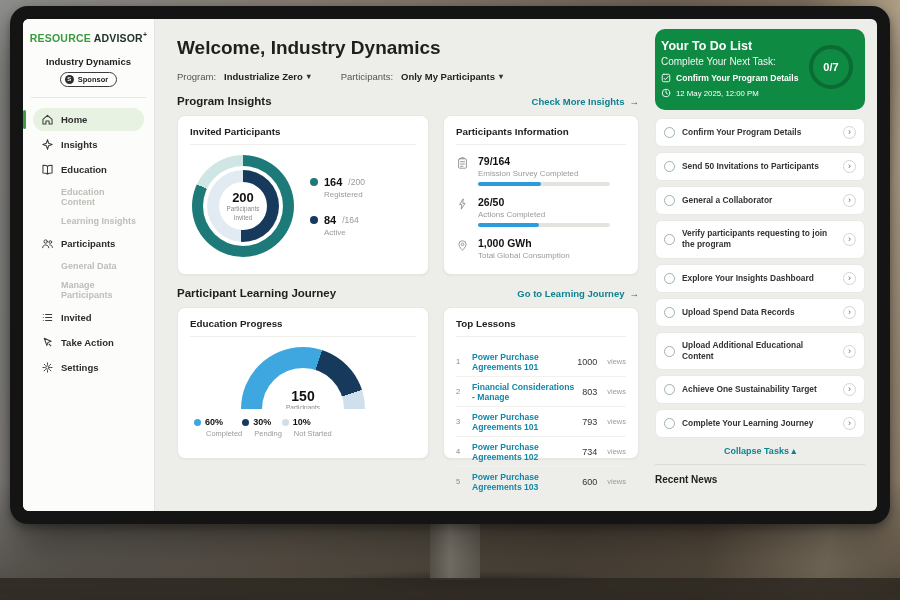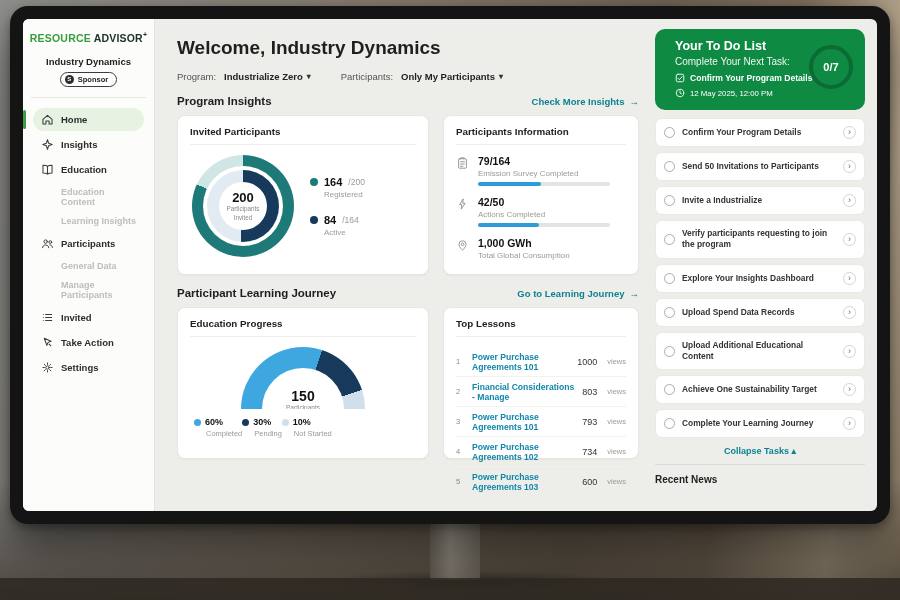--- a/index.html
+++ b/index.html
@@ -101,21 +101,21 @@
   .card-lessons { flex:1; height:152px; }
   .lesson-row { display:flex; align-items:center; gap:7px; padding:4.5px 0; border-bottom:1px solid #f1f1ed; }
   .lesson-row:last-child { border-bottom:none; }
   .l-rank { font-size:7.5px; color:#8a8a86; width:9px; }
   .l-title { flex:1; font-size:8.6px; font-weight:bold; color:#1287a8; cursor:pointer; }
   .l-views { font-size:9px; color:#333; }
   .l-views-cap { font-size:7.5px; color:#9a9a96; margin-left:3px; }
 
   
   .rightpanel { width:224px; flex:0 0 auto; padding:10px 12px 0 2px; display:flex; flex-direction:column; }
-  .todo-card { background:#0f8a43; border-radius:10px; padding:10px 20px 12px; color:#fff; margin-bottom:8px; position:relative; }
+  .todo-card { background:#0f8a43; border-radius:10px; padding:10px 6px 12px; color:#fff; margin-bottom:8px; position:relative; }
   .todo-title { font-size:12.5px; font-weight:bold; margin-bottom:3px; }
   .todo-sub { font-size:10px; opacity:.92; margin-bottom:6px; }
   .todo-next { display:flex; gap:5px; align-items:center; font-size:8.6px; font-weight:bold; margin-bottom:5px; max-width:145px; }
   .todo-due { display:flex; gap:5px; align-items:center; font-size:7.8px; }
   .w-ico { width:10px; height:10px; display:flex; flex:0 0 auto; }
   .w-ico svg { width:10px; height:10px; }
   .todo-ring { position:absolute; right:12px; top:16px; width:44px; height:44px; border-radius:50%;
     border:4px solid #0a6b34; display:flex; align-items:center; justify-content:center; font-size:11px; font-weight:bold; }
   .task { display:flex; align-items:center; gap:7px; background:#fff; border:1px solid #e9e9e5;
     border-radius:7px; padding:7px 8px; margin-bottom:5px; cursor:pointer; }
@@ -291,21 +291,21 @@
             <div class="pbar">
                   <div class="pfill" style="width: 48%;"></div>
                 </div>
           </div>
         </div>
         <div class="info-row">
           <span class="info-ico"><svg viewBox="0 0 20 20" fill="none" stroke="currentColor" stroke-width="1.4" stroke-linejoin="round">
                   <path d="M11 2 5.5 11H9l-1 7L14 9h-3.5z"></path>
                 </svg></span>
           <div>
-            <div class="info-val">42/50</div>
+            <div class="info-val">26/50</div>
             <div class="info-label">Actions Completed</div>
             <div class="pbar">
                   <div class="pfill" style="width: 46%;"></div>
                 </div>
           </div>
         </div>
         <div class="info-row">
           <span class="info-ico"><svg viewBox="0 0 20 20" fill="none" stroke="currentColor" stroke-width="1.4">
                   <path d="M10 18s-5.5-5-5.5-9a5.5 5.5 0 1 1 11 0c0 4-5.5 9-5.5 9z"></path>
                   <circle cx="10" cy="9" r="2"></circle>
@@ -433,21 +433,21 @@
       <span class="task-label">Confirm Your Program Details</span>
       <span class="task-go">›</span>
     </div>
     <div class="task">
       <span class="task-check"></span>
       <span class="task-label">Send 50 Invitations to Participants</span>
       <span class="task-go">›</span>
     </div>
     <div class="task">
       <span class="task-check"></span>
-      <span class="task-label">Invite a Industrialize</span>
+      <span class="task-label">General a Collaborator</span>
       <span class="task-go">›</span>
     </div>
     <div class="task">
       <span class="task-check"></span>
       <span class="task-label">Verify participants requesting to join the program</span>
       <span class="task-go">›</span>
     </div>
     <div class="task">
       <span class="task-check"></span>
       <span class="task-label">Explore Your Insights Dashboard</span>

